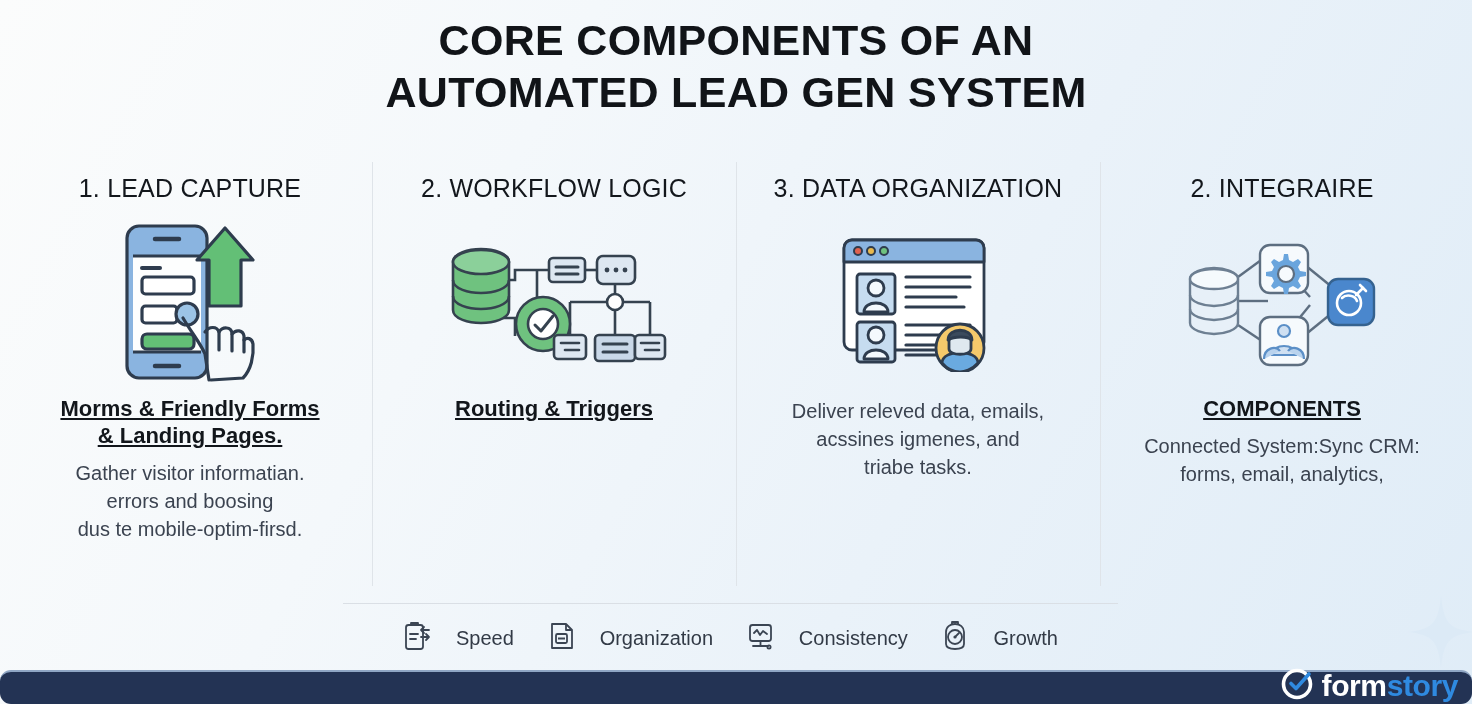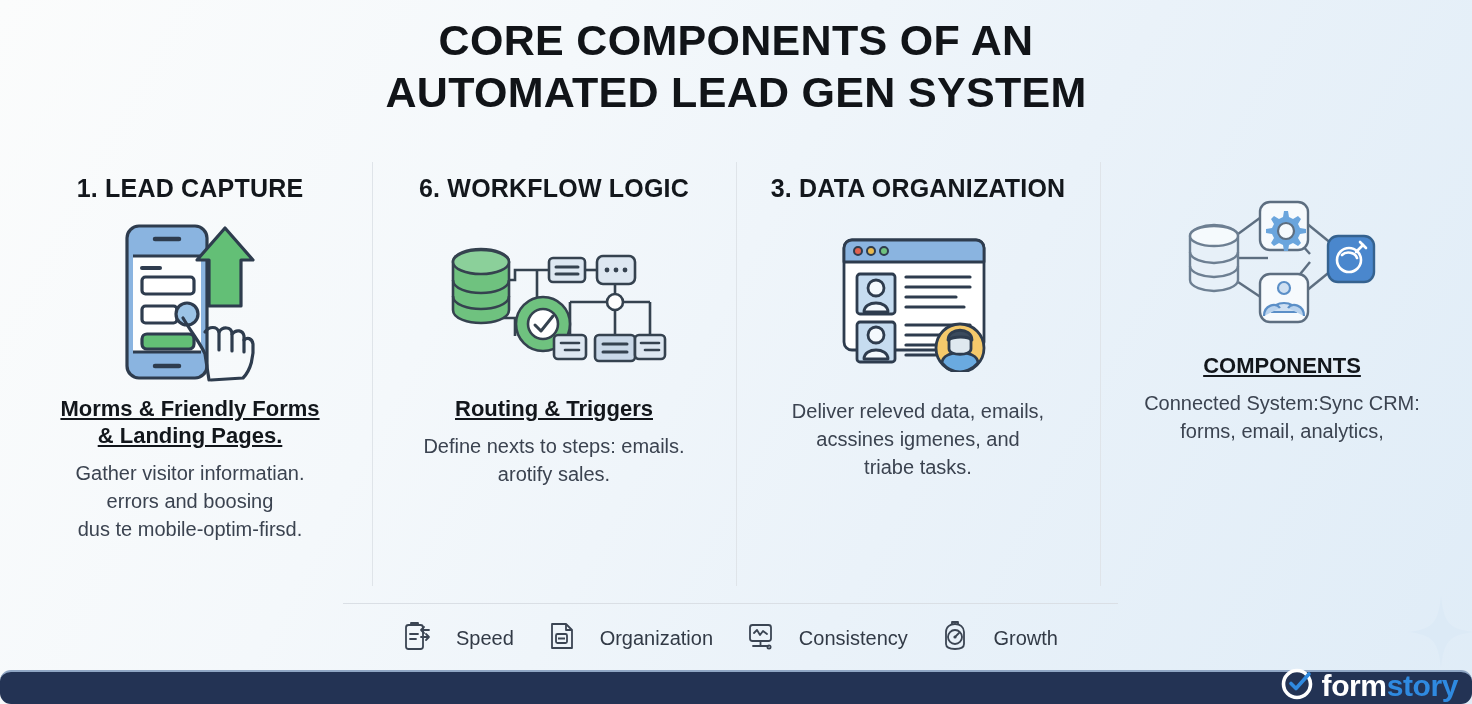--- a/index.html
+++ b/index.html
@@ -62,21 +62,21 @@
     content: "";
     position: absolute;
     left: 0;
     top: 2px;
     width: 1px;
     height: 424px;
     background: #dfe4e9;
   }
   .col-heading {
     font-size: 25px;
-    font-weight: bold;
+    font-weight: normal;
     color: #13171c;
     letter-spacing: 0.2px;
     text-align: center;
     margin-top: 14px;
     white-space: nowrap;
   }
   .col-icon {
     height: 170px;
     margin-top: 14px;
     display: flex;
@@ -212,21 +212,21 @@
         </svg>
       </div>
       <div class="col-subtitle">Morms &amp; Friendly Forms
 &amp; Landing Pages.</div>
       <div class="col-body">Gather visitor informatian.
 errors and boosing
 dus te mobile-optim-firsd.</div>
     </div>
 
     <div class="col">
-      <div class="col-heading">6. WORKFLOW LOGIC</div>
+      <div class="col-heading">2. WORKFLOW LOGIC</div>
       <div class="col-icon">
         <svg width="230" height="125" viewBox="0 0 230 125">
           <g stroke="#35424f" stroke-width="2.6" fill="none">
 
             <path d="M60 40 L76 40 L76 30 L110 30"></path>
             <path d="M60 78 L76 78 L76 96"></path>
             <path d="M98 30 L98 58"></path>
             <path d="M110 30 L110 30"></path>
             <path d="M145 30 L160 30"></path>
             <path d="M176 44 L176 62"></path>
@@ -262,22 +262,20 @@
             <rect x="156" y="95" width="40" height="26" rx="4" fill="#c9d8e8"></rect>
             <line x1="164" y1="104" x2="188" y2="104" stroke-width="3" stroke-linecap="round"></line>
             <line x1="164" y1="112" x2="188" y2="112" stroke-width="3" stroke-linecap="round"></line>
             <rect x="196" y="95" width="30" height="24" rx="4" fill="#dde7f1"></rect>
             <line x1="202" y1="103" x2="220" y2="103" stroke-width="2.6" stroke-linecap="round"></line>
             <line x1="206" y1="110" x2="220" y2="110" stroke-width="2.6" stroke-linecap="round"></line>
           </g>
         </svg>
       </div>
       <div class="col-subtitle">Routing &amp; Triggers</div>
-      <div class="col-body">Define nexts to steps: emails.
-arotify sales.</div>
     </div>
 
     <div class="col">
       <div class="col-heading">3. DATA ORGANIZATION</div>
       <div class="col-icon">
         <svg width="160" height="140" viewBox="0 0 160 140">
           <g stroke="#2e3c4e" stroke-width="2.8" fill="none" stroke-linejoin="round">
             <rect x="6" y="8" width="140" height="110" rx="8" fill="#ffffff"></rect>
             <path d="M6 16 C6 11 10 8 14 8 L138 8 C142 8 146 11 146 16 L146 30 L6 30 Z" fill="#8ab4e0"></path>
             <circle cx="20" cy="19" r="4" fill="#e0624f" stroke-width="2"></circle>
@@ -309,20 +307,21 @@
             <path d="M110 108 C110 95 134 95 134 108 C130 104 116 104 110 108 Z" fill="#3b4a5c"></path>
           </g>
         </svg>
       </div>
       <div class="col-body">Deliver releved data, emails,
 acssines igmenes, and
 triabe tasks.</div>
     </div>
 
     <div class="col">
+      <div class="col-heading">2. INTEGRAIRE</div>
       <div class="col-icon">
         <svg width="200" height="135" viewBox="0 0 200 135">
           <g stroke="#5d6e80" stroke-width="2.4" fill="none">
 
             <path d="M56 42 L86 20"></path>
             <path d="M56 66 L86 66"></path>
             <path d="M56 90 L86 110"></path>
             <path d="M118 26 L150 52"></path>
             <path d="M118 104 L150 78"></path>
             <path d="M86 20 L86 42"></path>

